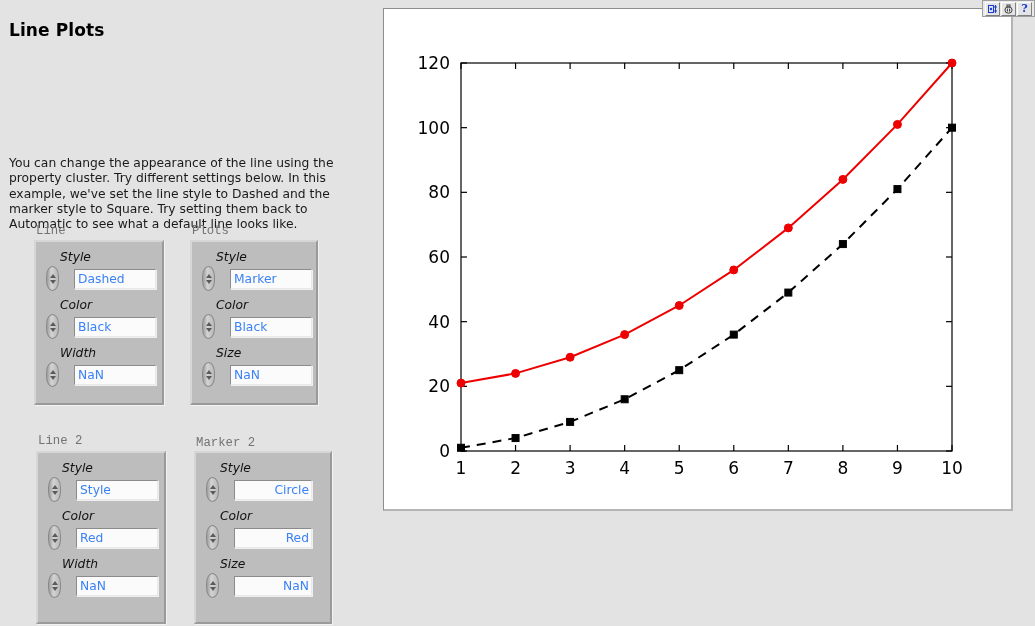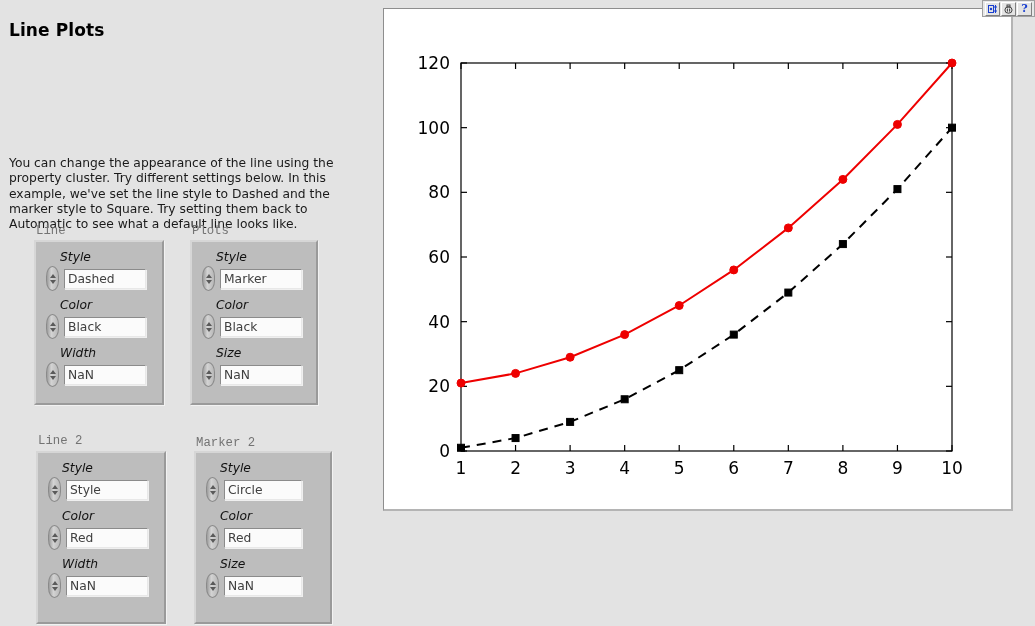--- a/index.html
+++ b/index.html
@@ -113,29 +113,29 @@
   .textbox {
     height: 20px;
     box-sizing: border-box;
     background: #fbfbfb;
     border-top: 1px solid #8b8b8b;
     border-left: 1px solid #8b8b8b;
     border-right: 1px solid #e8e8e8;
     border-bottom: 1px solid #e8e8e8;
     box-shadow: 1px 1px 0 #efefef;
     font-size: 12.3px;
-    color: #404040;
+    color: #3b82f6;
     line-height: 18px;
     padding: 0 2px 0 3px;
-    margin-left: 5px;
+    margin-left: 15px;
     font-family: "DejaVu Sans", sans-serif;
     outline: none;
   }
   .tb-w82 { width: 82px; }
-  .tb-w78 { width: 78px; }
+  .tb-w78 { width: 78px; text-align: right; }
 
   
   .f0 { top: 8px; }
   .f1 { top: 56px; }
   .f2 { top: 104px; }
 
   
   #plot-panel {
     position: absolute;
     left: 383px;

